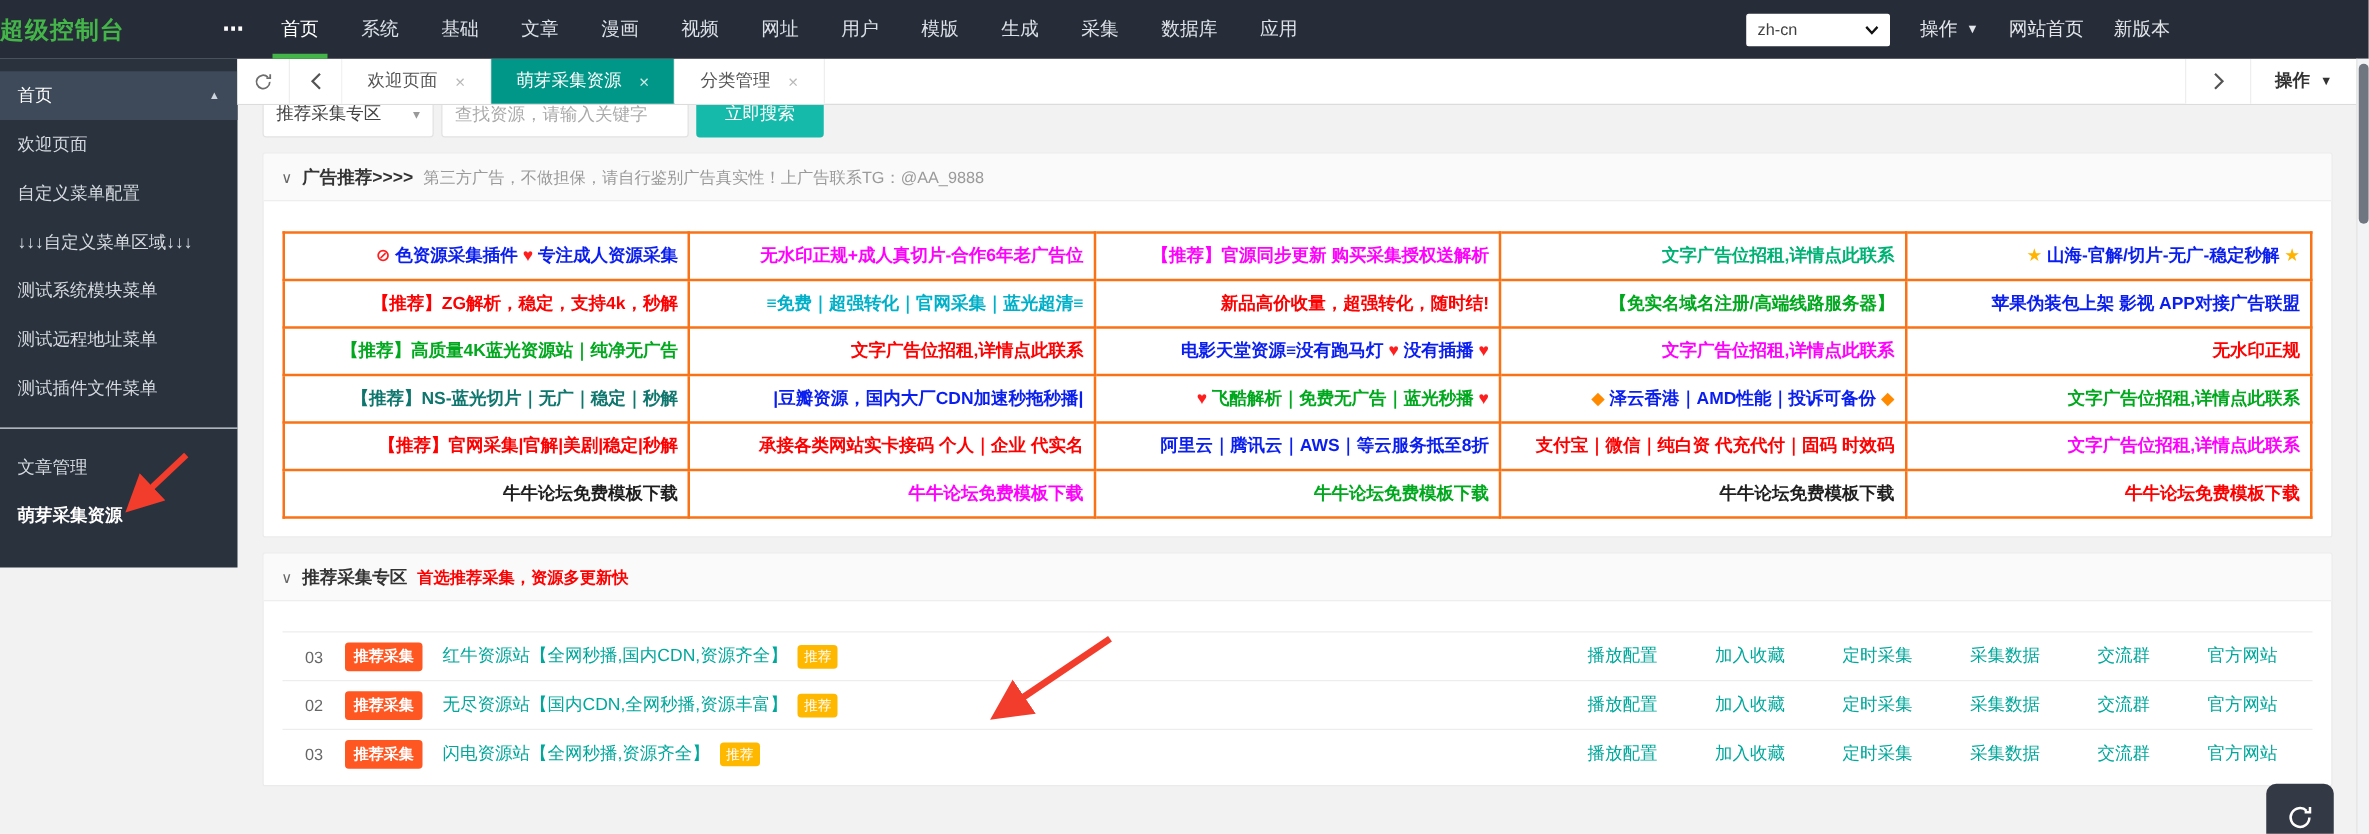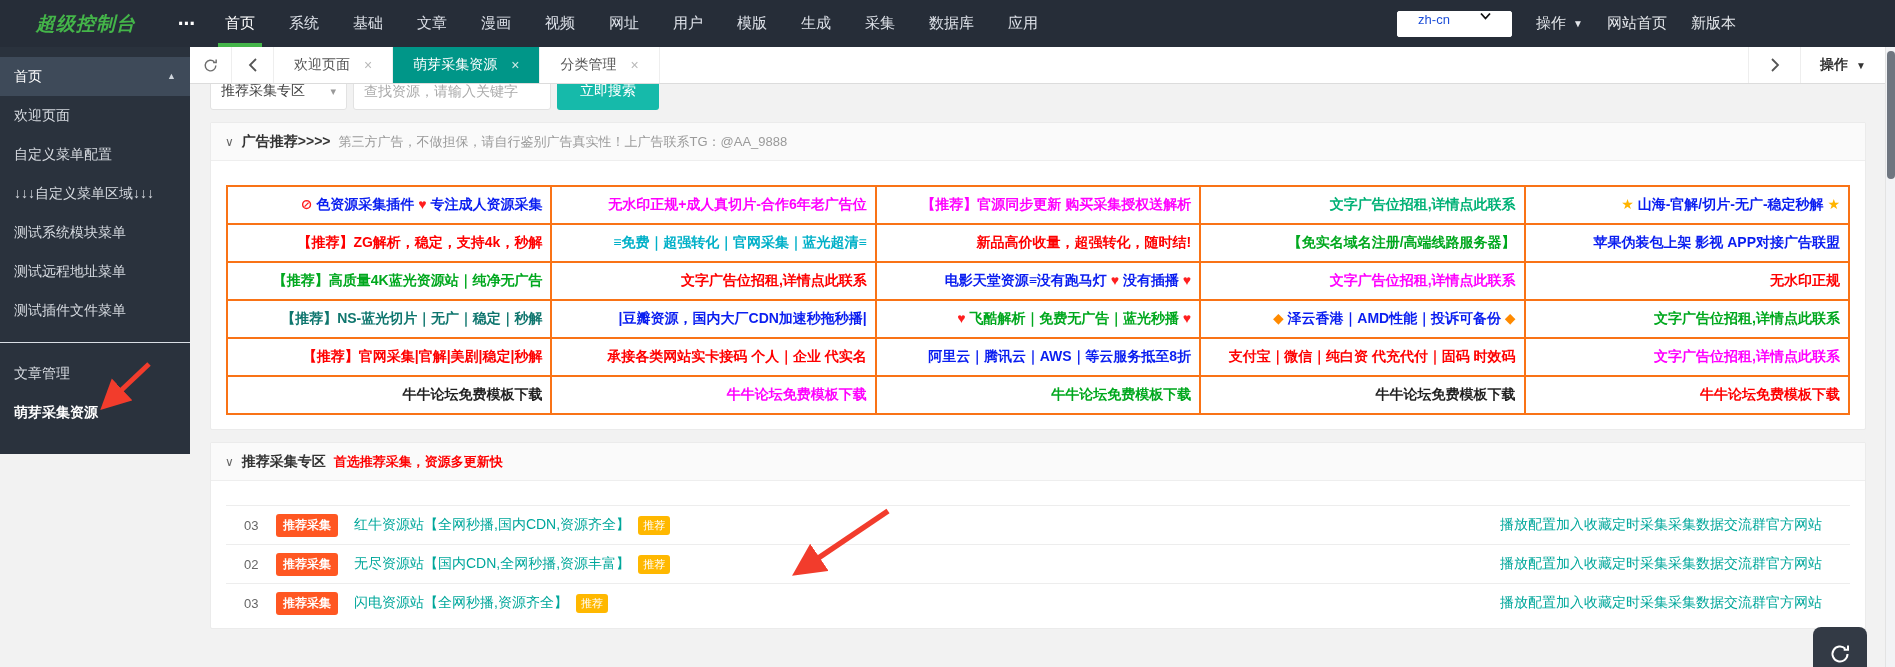--- a/index.html
+++ b/index.html
@@ -1,28 +1,28 @@
 <!DOCTYPE html>
 <html><head>
 <meta charset="utf-8">
 <style>
   * { margin:0; padding:0; box-sizing:border-box; }
   html,body { width:1895px; height:667px; overflow:hidden; }
   body { position:relative; background:#f2f2f2; font-family:"Liberation Sans","DejaVu Sans",sans-serif; font-size:14px; color:#333; }
 
   
   #navbar { position:absolute; left:0; top:0; width:1895px; height:47px; background:#262d38; display:flex; align-items:center; z-index:30; }
-  .logo { width:166px; padding-left:36px; font-size:19px; font-weight:bold; color:#44b549; letter-spacing:1px;font-style:italic; }
+  .logo { width:166px; font-size:19px; font-weight:bold; color:#44b549; letter-spacing:1px; }
   .nav-more { color:#fff; font-size:17px; font-weight:bold; padding:0 12px; letter-spacing:1px; cursor:pointer; }
   .nav-items { display:flex; height:100%; }
   .nav-item { position:relative; height:100%; display:flex; align-items:center; padding:0 17px; color:#dde1e8; font-size:15px; cursor:pointer; white-space:nowrap; }
   .nav-item.active { color:#ffffff; }
   .nav-item.active::after { content:""; position:absolute; left:10px; right:10px; bottom:0; height:4px; background:#44b549; }
   .nav-right { position:absolute; right:159px; top:0; height:47px; display:flex; align-items:center; gap:24px; }
-  .lang-select { width:115px; height:26px; background:#fff; border:1px solid #fff; border-radius:2px; display:flex; align-items:flex-start; justify-content:space-between; padding:0 20px; color:#1d4ed8; font-size:13px; cursor:pointer; }
+  .lang-select { width:115px; height:26px; background:#fff; border:1px solid #fff; border-radius:2px; display:flex; align-items:center; justify-content:space-between; padding:0 8px; color:#404040; font-size:13px; cursor:pointer; }
   .nav-link { color:#e3e6ea; font-size:15px; cursor:pointer; white-space:nowrap; display:flex; align-items:center; gap:7px; }
   .nav-caret { font-size:10px; color:#e3e6ea; }
 
   
   #sidebar { position:absolute; left:0; top:47px; width:190px; height:407px; background:#2a323d; z-index:20; padding-top:10px; }
   .side-item { position:relative; height:39px; line-height:39px; padding-left:14px; color:#d6dae0; font-size:14px; cursor:pointer; white-space:nowrap; }
   .side-item.active { background:#3e4a59; color:#ffffff; }
   .side-item.bold { font-weight:bold; color:#ffffff; }
   .side-caret { position:absolute; right:14px; top:0; font-size:9px; color:#cfd5dc; }
   .side-divider { height:1px; background:#d9dee5; margin:12px 0 11px 0; }
@@ -60,21 +60,21 @@
   table.ad-table td { width:20%; height:38px; border:2px solid #f97316; padding:0 8px 0 24px; text-align:right; white-space:nowrap; overflow:hidden; }
   a.ad-link { font-weight:bold; font-size:14px; text-decoration:none; cursor:pointer; }
   .sym.red { color:#ff1e1e; } .sym.gold { color:#ffb400; } .sym.orange { color:#ff8a00; }
 
   .col-rows { padding:24px 15px 6px 15px; }
   .col-row { display:flex; align-items:center; height:39px; border-top:1px solid #ededed; padding-left:18px; }
   .col-index { width:30px; color:#666; font-size:13px; }
   .badge-collect { background:#ff5722; color:#fff; font-size:12px; font-weight:bold; padding:3px 7px; border-radius:3px; margin:0 16px 0 2px; white-space:nowrap; }
   a.res-name { color:#00a79b; font-size:14px; text-decoration:none; cursor:pointer; white-space:nowrap; }
   .badge-hot { background:#ffb800; color:#fff; font-size:11px; padding:2px 5px; border-radius:3px; margin-left:8px; }
-  .col-actions { margin-left:auto; display:flex; padding-right:28px;text-align:center; }
+  .col-actions { margin-left:auto; display:flex; gap:46px; padding-right:28px;text-align:center; }
   a.action-link { color:#00a79b; font-size:14px; text-decoration:none; cursor:pointer; white-space:nowrap; }
 
   
   #scrollbar { position:absolute; right:0; top:47px; width:10px; height:620px; background:#f2f3f5; border-left:1px solid #e3e3e3; z-index:40; }
   #scroll-thumb { position:absolute; left:1px; top:4px; width:8px; height:128px; background:#6f7680; border-radius:4px; cursor:pointer; }
 
   
   #float-refresh { position:absolute; left:1813px; top:627px; width:54px; height:54px; background:#333a45; border-radius:8px; display:flex; align-items:center; justify-content:center; cursor:pointer; z-index:45; }
 
   .arrow-svg { position:absolute; z-index:50; pointer-events:none; }

